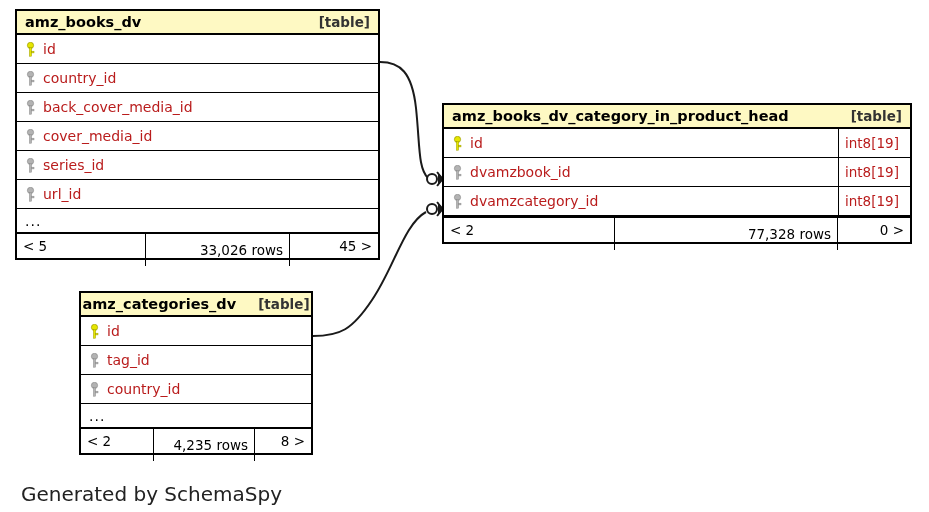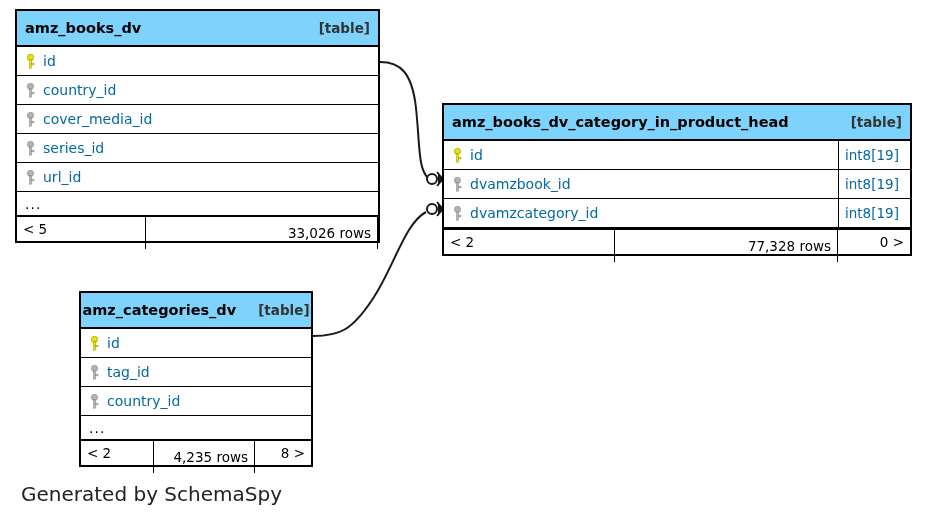--- a/index.html
+++ b/index.html
@@ -15,42 +15,42 @@
 
   .table-box{
     position:absolute;
     border:2px solid #000;
     background:#fff;
     box-sizing:border-box;
     z-index:5;
   }
   .t-title{
     display:flex;align-items:center;
-    background:#7dd3fc;
+    background:#fef9c3;
     border-bottom:2px solid #000;
-    height:36px;
+    height:24px;
     padding:0 8px;
     box-sizing:border-box;
     gap:12px;
   }
   .t-title .tname{
     font-weight:bold;font-size:14.5px;color:#000;flex:0 0 auto;
   }
   .t-title .ttag{
     margin-left:auto;font-size:13.5px;color:#333;font-weight:bold;
   }
   .t-title.narrow .ttag{margin-left:10px;}
 
   .t-row{
     display:flex;align-items:center;
     height:29px;
     border-bottom:1px solid #000;
     box-sizing:border-box;
     font-size:14px;
-    color:#0369a1;
+    color:#b91c1c;
   }
   .t-row:last-of-type{border-bottom:none;}
   .colname{
     display:flex;align-items:center;
     flex:1 1 auto;
     padding-left:8px;
     min-width:0;
     height:100%;
     box-sizing:border-box;
   }
@@ -173,20 +173,30 @@
       <span class="colname">
         <svg class="keyicon" viewBox="0 0 11 15">
           <circle cx="5.5" cy="3.4" r="3.1" fill="#b3b3b3" stroke="#8c8c8c" stroke-width="0.7"></circle>
           <rect x="4.4" y="5.6" width="2.2" height="8.6" fill="#b3b3b3" stroke="#8c8c8c" stroke-width="0.5"></rect>
           <rect x="6.6" y="9.2" width="2.4" height="1.7" fill="#b3b3b3" stroke="#8c8c8c" stroke-width="0.5"></rect>
         </svg>
         <span>country_id</span>
       </span>
     </div>
 
+    <div class="t-row">
+      <span class="colname">
+        <svg class="keyicon" viewBox="0 0 11 15">
+          <circle cx="5.5" cy="3.4" r="3.1" fill="#b3b3b3" stroke="#8c8c8c" stroke-width="0.7"></circle>
+          <rect x="4.4" y="5.6" width="2.2" height="8.6" fill="#b3b3b3" stroke="#8c8c8c" stroke-width="0.5"></rect>
+          <rect x="6.6" y="9.2" width="2.4" height="1.7" fill="#b3b3b3" stroke="#8c8c8c" stroke-width="0.5"></rect>
+        </svg>
+        <span>back_cover_media_id</span>
+      </span>
+    </div>
 
     <div class="t-row">
       <span class="colname">
         <svg class="keyicon" viewBox="0 0 11 15">
           <circle cx="5.5" cy="3.4" r="3.1" fill="#b3b3b3" stroke="#8c8c8c" stroke-width="0.7"></circle>
           <rect x="4.4" y="5.6" width="2.2" height="8.6" fill="#b3b3b3" stroke="#8c8c8c" stroke-width="0.5"></rect>
           <rect x="6.6" y="9.2" width="2.4" height="1.7" fill="#b3b3b3" stroke="#8c8c8c" stroke-width="0.5"></rect>
         </svg>
         <span>cover_media_id</span>
       </span>
@@ -212,20 +222,21 @@
         </svg>
         <span>url_id</span>
       </span>
     </div>
 
     <div class="ellipsis-row">...</div>
 
     <div class="t-foot">
       <span class="f-left">&lt; 5</span>
       <span class="f-mid">33,026 rows</span>
+      <span class="f-right">45 &gt;</span>
     </div>
   </div>
 
   <div class="table-box" id="tbl-bridge">
     <div class="t-title">
       <span class="tname">amz_books_dv_category_in_product_head</span>
       <span class="ttag">[table]</span>
     </div>
 
     <div class="t-row">

